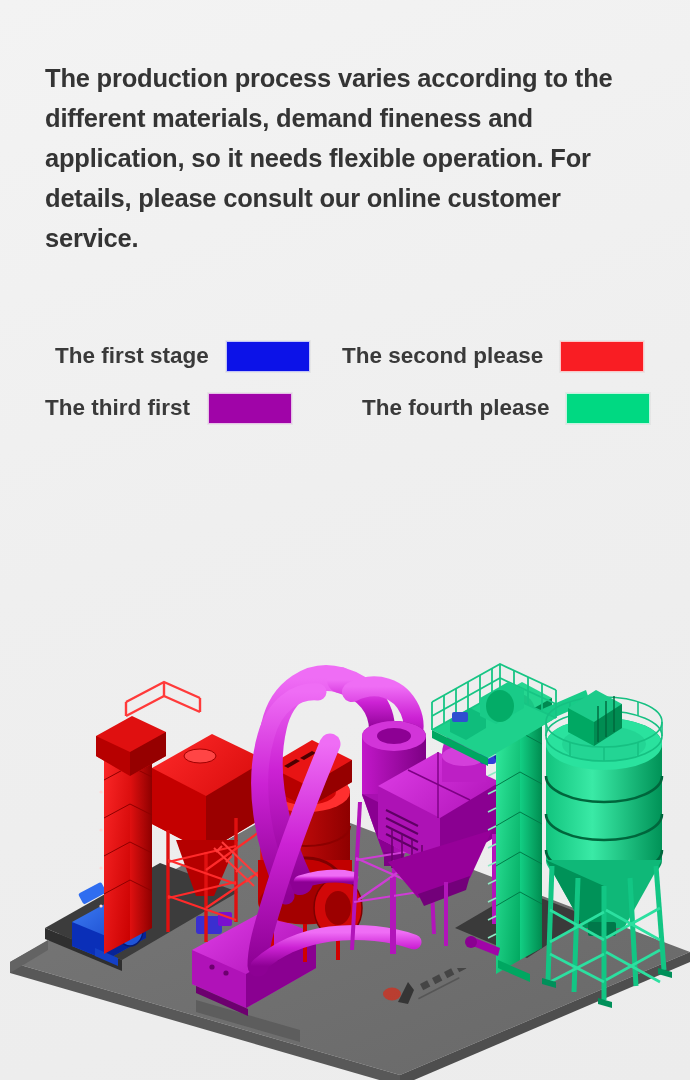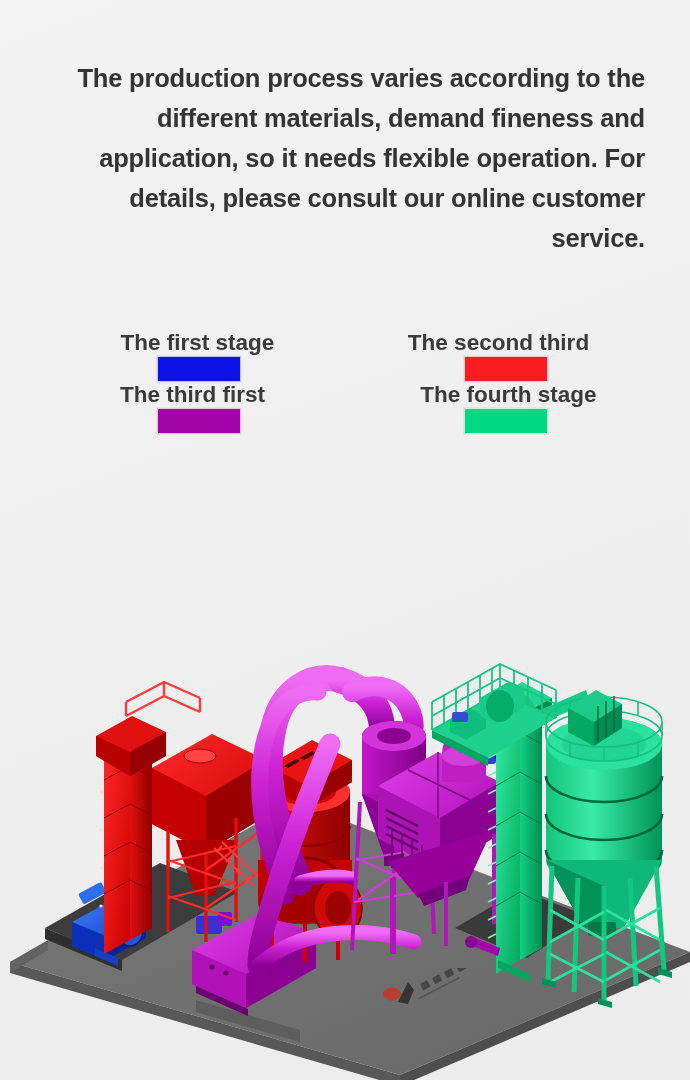--- a/index.html
+++ b/index.html
@@ -6,21 +6,20 @@
   html, body {
     width:690px; height:1080px;
     background:#f0f0f0;
     font-family:"Liberation Sans", sans-serif;
     overflow:hidden;
   }
   #page {
     position:relative;
     width:690px; height:1080px;
     background:linear-gradient(160deg,#f3f3f3 0%,#efefef 45%,#ececec 100%);
-    text-align:right;
   }
 
   
   #intro {
     position:absolute;
     left:45px; top:58px;
     width:600px;
     font-size:25.5px;
     line-height:40px;
     font-weight:700;
@@ -34,21 +33,20 @@
     left:40px; top:330px;
     width:615px;
     display:grid;
     grid-template-columns:300px 315px;
     grid-template-rows:52px 52px;
   }
   .legend-item {
     display:flex;
     align-items:center;
     justify-content:flex-start;
-    flex-direction:column;
   }
   .legend-label {
     font-size:22.5px;
     font-weight:700;
     color:#3a3a3a;
     white-space:nowrap;
   }
   .legend-swatch {
     width:84px; height:31px;
     margin-left:14px;
@@ -88,31 +86,31 @@
   <p id="intro">The production process varies according to the different materials, demand fineness and application, so it needs flexible operation. For details, please consult our online customer service.</p>
 
   <div id="legend">
 
     <div class="legend-item li-1">
       <span class="legend-label">The first stage</span>
       <span class="legend-swatch" style="background:#0C12E8"></span>
     </div>
 
     <div class="legend-item li-2">
-      <span class="legend-label">The second third</span>
+      <span class="legend-label">The second please</span>
       <span class="legend-swatch" style="background:#F91D23"></span>
     </div>
 
     <div class="legend-item li-3">
       <span class="legend-label">The third first</span>
       <span class="legend-swatch" style="background:#A004A8"></span>
     </div>
 
     <div class="legend-item li-4">
-      <span class="legend-label">The fourth stage</span>
+      <span class="legend-label">The fourth please</span>
       <span class="legend-swatch" style="background:#00D982"></span>
     </div>
 
   </div>
 
   <div id="scene-wrap">
   <svg id="scene" viewBox="0 0 690 550" xmlns="http://www.w3.org/2000/svg">
     <defs>
 
       <linearGradient id="gRedA" x1="0" y1="0" x2="1" y2="1">

